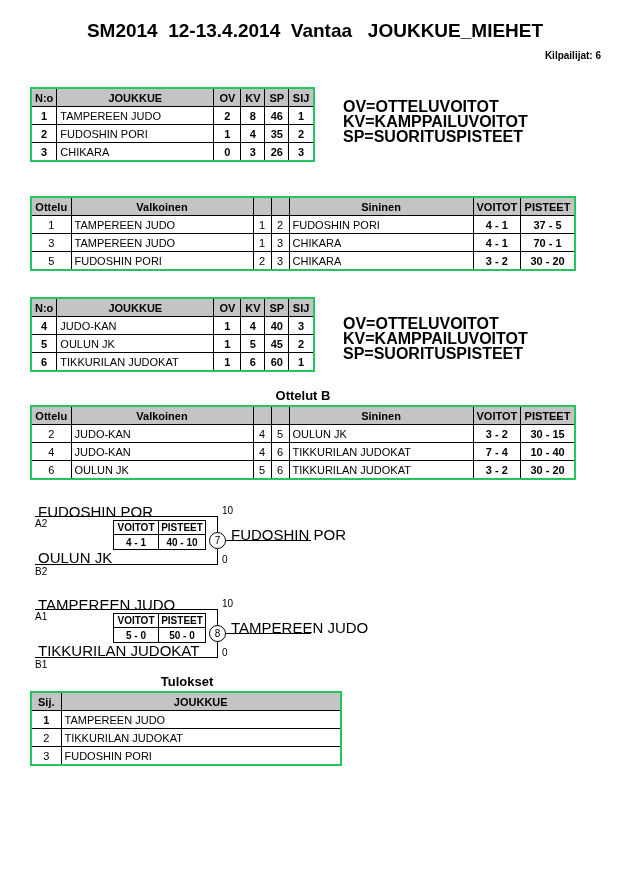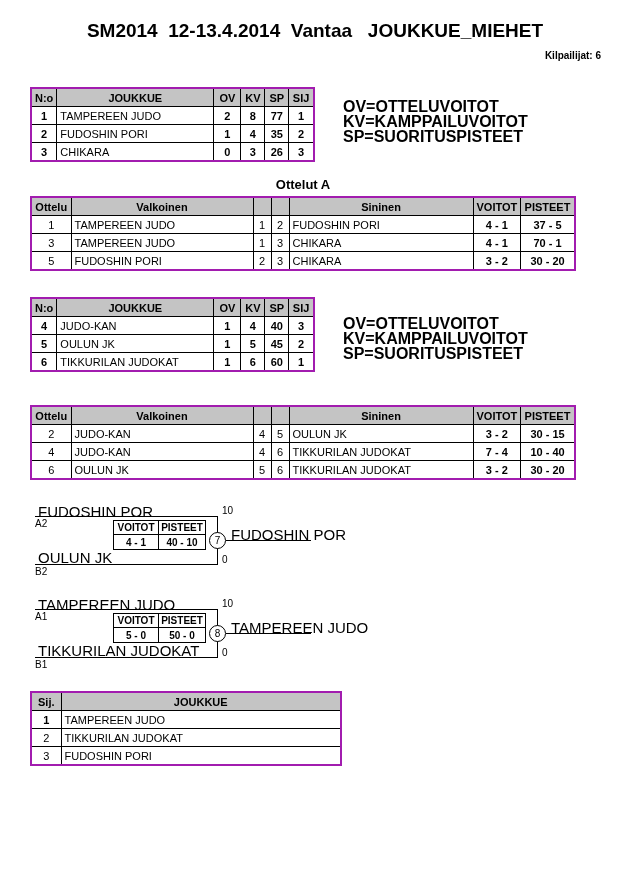--- a/index.html
+++ b/index.html
@@ -5,21 +5,21 @@
   html,body{margin:0;padding:0;}
   body{width:630px;height:891px;background:#fff;color:#000;font-family:"Liberation Sans","DejaVu Sans",sans-serif;}
   .page{position:relative;width:630px;height:891px;background:#fff;overflow:hidden;}
 
   .title{position:absolute;top:20px;left:0;width:630px;text-align:center;font-size:19px;font-weight:bold;white-space:pre;}
   .competitors{position:absolute;top:50px;right:29px;font-size:10px;font-weight:bold;}
   .heading{position:absolute;font-size:13px;font-weight:bold;text-align:center;}
 
   .legend{position:absolute;left:343px;font-size:16px;font-weight:bold;line-height:15px;white-space:nowrap;}
 
-  .tbl{position:absolute;border-collapse:collapse;table-layout:fixed;border:2px solid #a21caf;background:#fff;}
+  .tbl{position:absolute;border-collapse:collapse;table-layout:fixed;border:2px solid #22c55e;background:#fff;}
   .tbl th,.tbl td{border:1px solid #000;font-size:11px;height:17px;padding:0 3px;overflow:hidden;white-space:nowrap;vertical-align:middle;}
   .tbl th{background:var(--header-bg,#c4c4c4);font-weight:bold;text-align:center;}
   .c{text-align:center;}
   .l{text-align:left;}
   .b{font-weight:bold;}
   .sm{font-size:10px;}
 
   .bracket{position:absolute;left:30px;width:340px;height:78px;}
   .bk-team{position:absolute;font-size:15px;white-space:nowrap;}
   .bk-label{position:absolute;font-size:10px;}
@@ -59,21 +59,21 @@
         <th>SP</th>
         <th>SIJ</th>
       </tr>
     </thead>
     <tbody>
       <tr>
         <td class="c b">1</td>
         <td class="l">TAMPEREEN JUDO</td>
         <td class="c b">2</td>
         <td class="c b">8</td>
-        <td class="c b">77</td>
+        <td class="c b">46</td>
         <td class="c b">1</td>
       </tr>
       <tr>
         <td class="c b">2</td>
         <td class="l">FUDOSHIN PORI</td>
         <td class="c b">1</td>
         <td class="c b">4</td>
         <td class="c b">35</td>
         <td class="c b">2</td>
       </tr>
@@ -87,21 +87,20 @@
       </tr>
     </tbody>
   </table>
 
   <div class="legend" style="top:99px;">
     <div>OV=OTTELUVOITOT</div>
     <div>KV=KAMPPAILUVOITOT</div>
     <div>SP=SUORITUSPISTEET</div>
   </div>
 
-  <div class="heading" style="left:30px;top:177px;width:546px;">Ottelut A</div>
 
   <table class="tbl" style="left:30px;top:196px;">
     <colgroup>
         <col style="width:40px">
         <col style="width:182px">
         <col style="width:18px">
         <col style="width:18px">
         <col style="width:184px">
         <col style="width:46px">
         <col style="width:54px">
@@ -195,20 +194,21 @@
       </tr>
     </tbody>
   </table>
 
   <div class="legend" style="top:316px;">
     <div>OV=OTTELUVOITOT</div>
     <div>KV=KAMPPAILUVOITOT</div>
     <div>SP=SUORITUSPISTEET</div>
   </div>
 
+  <div class="heading" style="left:30px;top:388px;width:546px;">Ottelut B</div>
 
   <table class="tbl" style="left:30px;top:405px;">
     <colgroup>
         <col style="width:40px">
         <col style="width:182px">
         <col style="width:18px">
         <col style="width:18px">
         <col style="width:184px">
         <col style="width:46px">
         <col style="width:54px">
@@ -314,20 +314,21 @@
     <div class="bk-score" style="left:192px;top:2px;">10</div>
     <div class="bk-score" style="left:192px;top:51px;">0</div>
     <div class="bk-circle" style="left:179px;top:29px;">8</div>
     <div class="bk-hline" style="left:196px;top:37px;width:85px;"></div>
     <div class="bk-team" style="left:201px;top:23px;">TAMPEREEN JUDO</div>
     <div class="bk-team" style="left:8px;top:46px;">TIKKURILAN JUDOKAT</div>
     <div class="bk-hline" style="left:5px;top:61px;width:182px;"></div>
     <div class="bk-label" style="left:5px;top:63px;">B1</div>
   </div>
 
+  <div class="heading" style="left:30px;top:674px;width:314px;">Tulokset</div>
 
   <table class="tbl" style="left:30px;top:691px;">
     <colgroup>
         <col style="width:30px">
         <col style="width:280px">
       </colgroup>
     <thead>
       <tr>
         <th class="sm">Sij.</th>
         <th>JOUKKUE</th>

